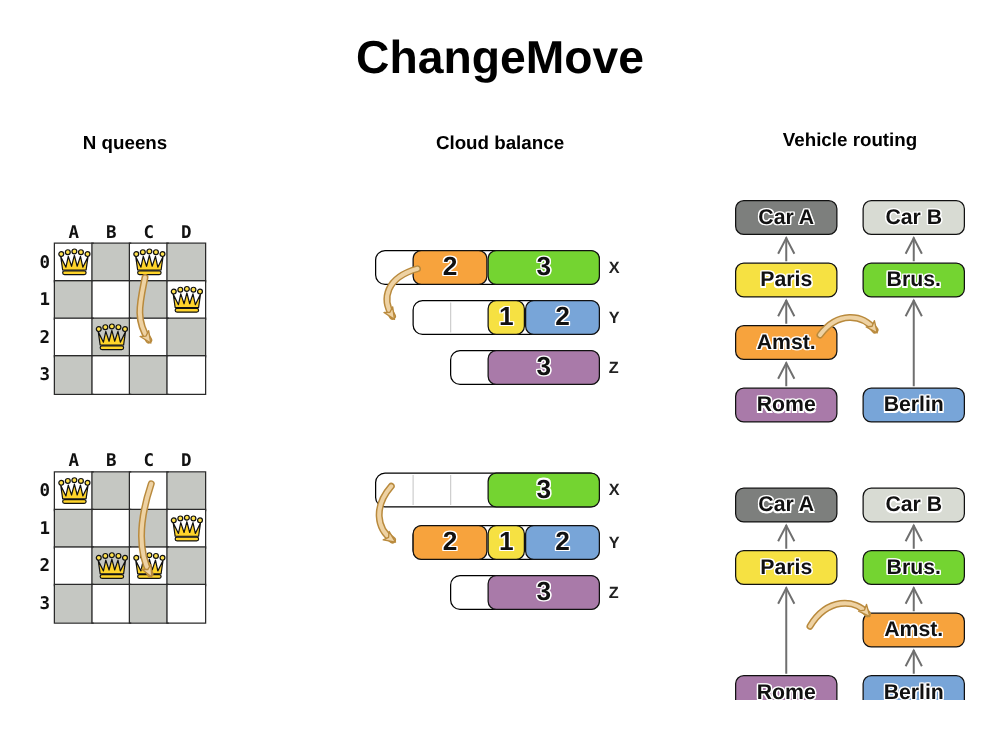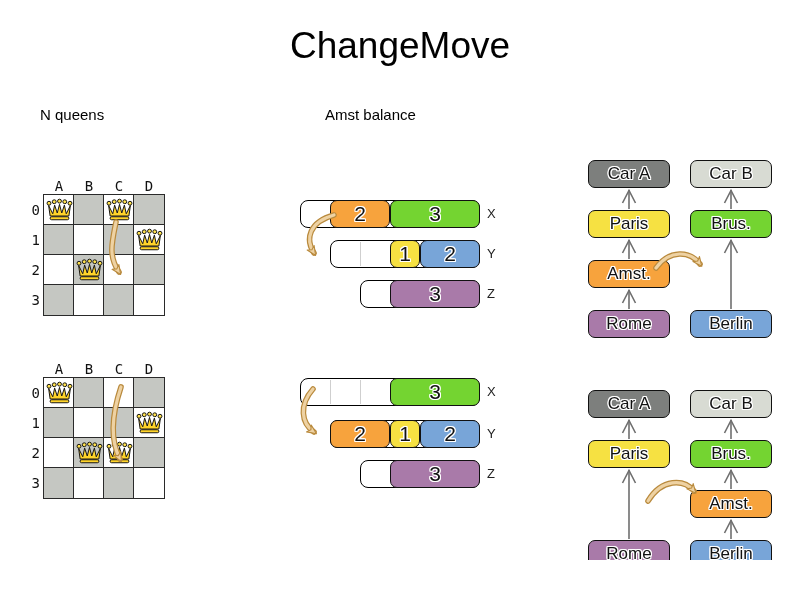--- a/index.html
+++ b/index.html
@@ -1,21 +1,21 @@
 <!DOCTYPE html>
 <html><head>
 <meta charset="utf-8">
 <style>
   html,body{margin:0;padding:0;background:#fff;}
   #canvas{position:relative;width:800px;height:560px;background:#fff;overflow:hidden;
-          font-family:"Liberation Sans",sans-serif;color:#000;}
+          font-family:"Liberation Sans",sans-serif;color:#000;font-weight:bold;}
   .abs{position:absolute;}
   .title{left:0;top:26px;width:800px;text-align:center;font-size:37px;line-height:40px;}
   .subtitle{left:0;top:68px;width:800px;text-align:center;font-size:15px;}
-  .sec-label{font-size:15px;text-align:left;}
+  .sec-label{font-size:15px;text-align:center;}
   .halo{text-shadow:-1px -1px 0 #fff,1px -1px 0 #fff,-1px 1px 0 #fff,1px 1px 0 #fff,
         -1px 0 0 #fff,1px 0 0 #fff,0 -1px 0 #fff,0 1px 0 #fff;}
   .cell{position:absolute;width:30px;height:30px;outline:1px solid #2a2a2a;background:#fff;
         display:flex;align-items:center;justify-content:center;}
   .cell.dark{background:#c5c7c2;}
   .board-lbl{position:absolute;font-family:"DejaVu Sans Mono",monospace;font-size:14px;color:#111;}
   .col-lbl{width:30px;height:16px;text-align:center;line-height:16px;}
   .row-lbl{width:18px;height:30px;text-align:right;line-height:30px;}
   .crow{position:absolute;height:28px;background:#fff;border:1.5px solid #000;border-radius:8px;
         box-sizing:border-box;}
@@ -27,21 +27,22 @@
          box-sizing:border-box;display:flex;align-items:center;justify-content:center;
          font-size:17px;color:#111;}
   #overlay{position:absolute;left:0;top:0;pointer-events:none;}
 </style>
 </head>
 <body>
 
 <div id="canvas">
   <div class="abs title">ChangeMove</div>
   <div class="abs sec-label" style="left:40px;top:106px;width:120px;">N queens</div>
-  <div class="abs sec-label" style="left:325px;top:106px;width:150px;">Amst balance</div>
+  <div class="abs sec-label" style="left:325px;top:106px;width:150px;">Cloud balance</div>
+  <div class="abs sec-label" style="left:595px;top:104px;width:170px;">Vehicle routing</div>
 
   <div id="render-layer" class="abs" style="left:0;top:0;width:800px;height:600px;">
       <div class="board-lbl col-lbl" style="left: 44px; top: 178px;">A</div>
       <div class="board-lbl col-lbl" style="left: 74px; top: 178px;">B</div>
       <div class="board-lbl col-lbl" style="left: 104px; top: 178px;">C</div>
       <div class="board-lbl col-lbl" style="left: 134px; top: 178px;">D</div>
       <div class="board-lbl row-lbl" style="left: 22px; top: 195px;">0</div>
       <div class="board-lbl row-lbl" style="left: 22px; top: 225px;">1</div>
       <div class="board-lbl row-lbl" style="left: 22px; top: 255px;">2</div>
       <div class="board-lbl row-lbl" style="left: 22px; top: 285px;">3</div>

